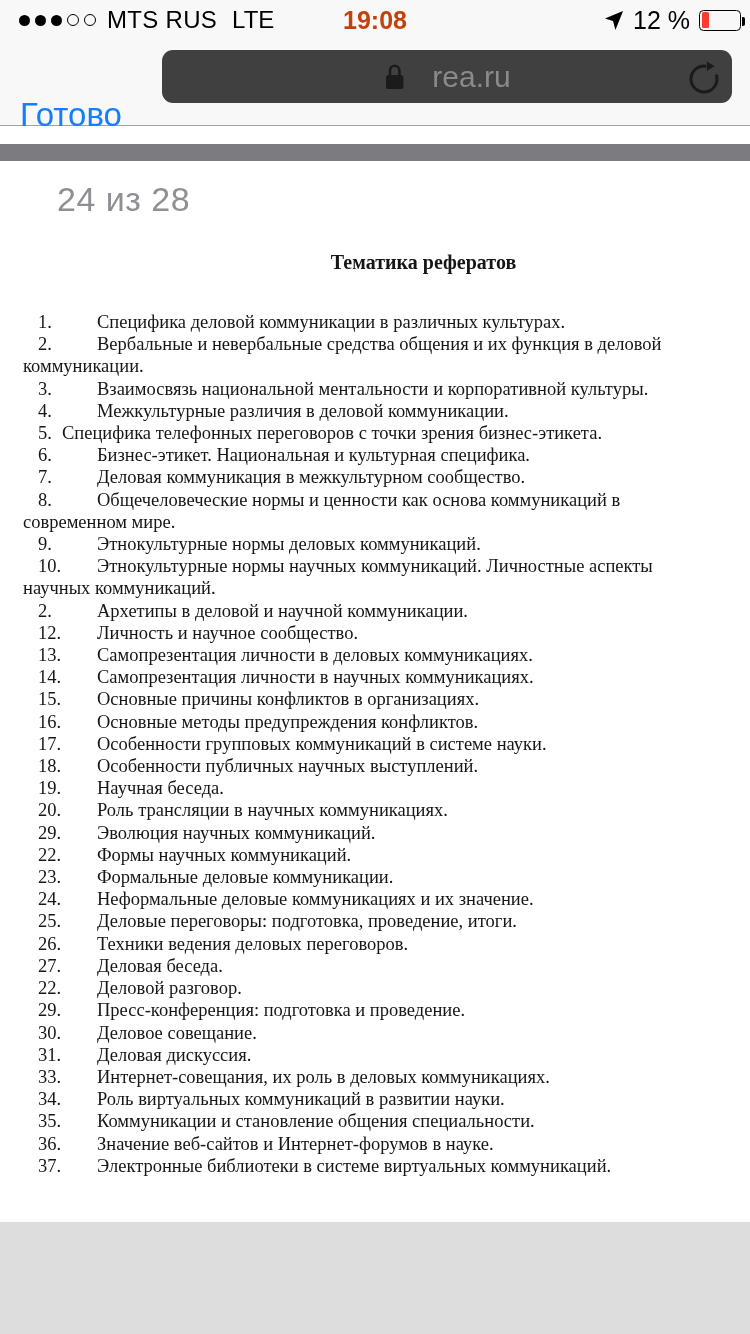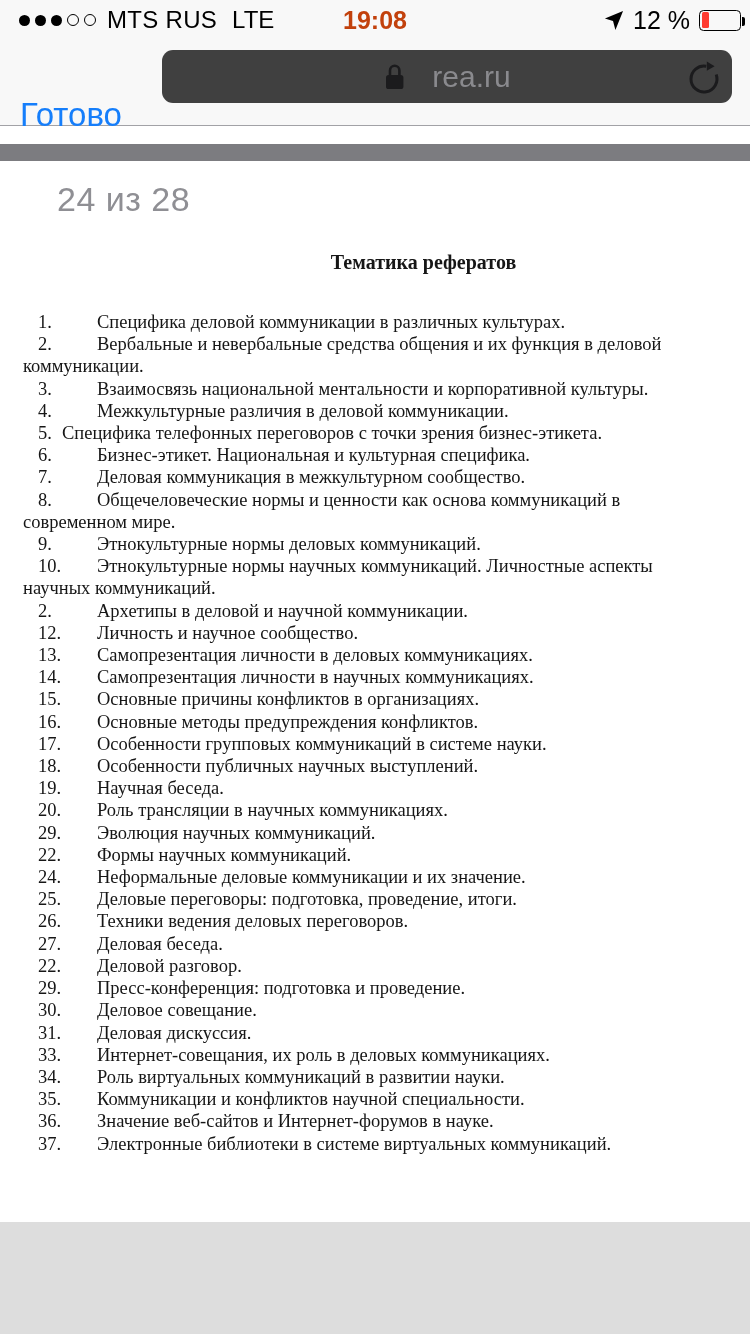--- a/index.html
+++ b/index.html
@@ -131,31 +131,32 @@
         <p class="doc-item"><span class="num">13.</span><span>Самопрезентация личности в деловых коммуникациях.</span></p>
         <p class="doc-item"><span class="num">14.</span><span>Самопрезентация личности в научных коммуникациях.</span></p>
         <p class="doc-item"><span class="num">15.</span><span>Основные причины конфликтов в организациях.</span></p>
         <p class="doc-item"><span class="num">16.</span><span>Основные методы предупреждения конфликтов.</span></p>
         <p class="doc-item"><span class="num">17.</span><span>Особенности групповых коммуникаций в системе науки.</span></p>
         <p class="doc-item"><span class="num">18.</span><span>Особенности публичных научных выступлений.</span></p>
         <p class="doc-item"><span class="num">19.</span><span>Научная беседа.</span></p>
         <p class="doc-item"><span class="num">20.</span><span>Роль трансляции в научных коммуникациях.</span></p>
         <p class="doc-item"><span class="num">29.</span><span>Эволюция научных коммуникаций.</span></p>
         <p class="doc-item"><span class="num">22.</span><span>Формы научных коммуникаций.</span></p>
-        <p class="doc-item"><span class="num">24.</span><span>Неформальные деловые коммуникации и их значение.</span></p>
+        <p class="doc-item"><span class="num">23.</span><span>Формальные деловые коммуникации.</span></p>
+        <p class="doc-item"><span class="num">24.</span><span>Неформальные деловые коммуникациях и их значение.</span></p>
         <p class="doc-item"><span class="num">25.</span><span>Деловые переговоры: подготовка, проведение, итоги.</span></p>
         <p class="doc-item"><span class="num">26.</span><span>Техники ведения деловых переговоров.</span></p>
         <p class="doc-item"><span class="num">27.</span><span>Деловая беседа.</span></p>
         <p class="doc-item"><span class="num">22.</span><span>Деловой разговор.</span></p>
         <p class="doc-item"><span class="num">29.</span><span>Пресс-конференция: подготовка и проведение.</span></p>
         <p class="doc-item"><span class="num">30.</span><span>Деловое совещание.</span></p>
         <p class="doc-item"><span class="num">31.</span><span>Деловая дискуссия.</span></p>
         <p class="doc-item"><span class="num">33.</span><span>Интернет-совещания, их роль в деловых коммуникациях.</span></p>
         <p class="doc-item"><span class="num">34.</span><span>Роль виртуальных коммуникаций в развитии науки.</span></p>
-        <p class="doc-item"><span class="num">35.</span><span>Коммуникации и конфликтов научной специальности.</span></p>
+        <p class="doc-item"><span class="num">35.</span><span>Коммуникации и становление общения специальности.</span></p>
         <p class="doc-item"><span class="num">36.</span><span>Значение веб-сайтов и Интернет-форумов в науке.</span></p>
         <p class="doc-item"><span class="num">37.</span><span>Электронные библиотеки в системе виртуальных коммуникаций.</span></p>
       </div>
   </div>
 
   <div class="toolbar-bottom">
     <button class="tb-btn gray btn-back">
       <span>
         <svg width="26" height="46" viewBox="0 0 26 46">
             <polyline points="21,4 4,23 21,42" fill="none" stroke="currentColor" stroke-width="3.2" stroke-linecap="round" stroke-linejoin="round"></polyline>

